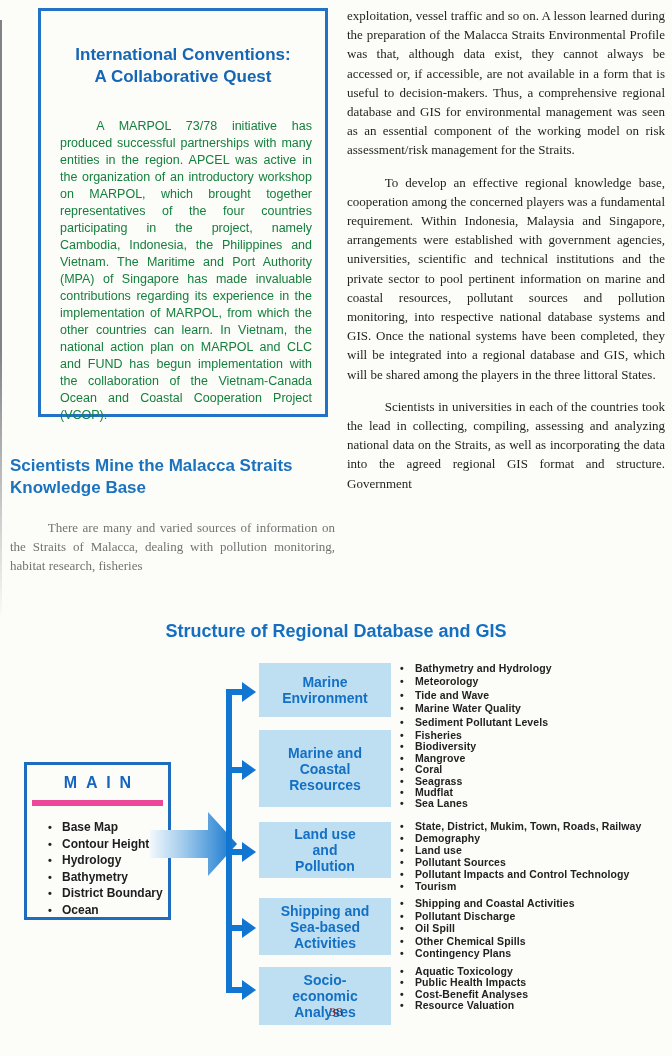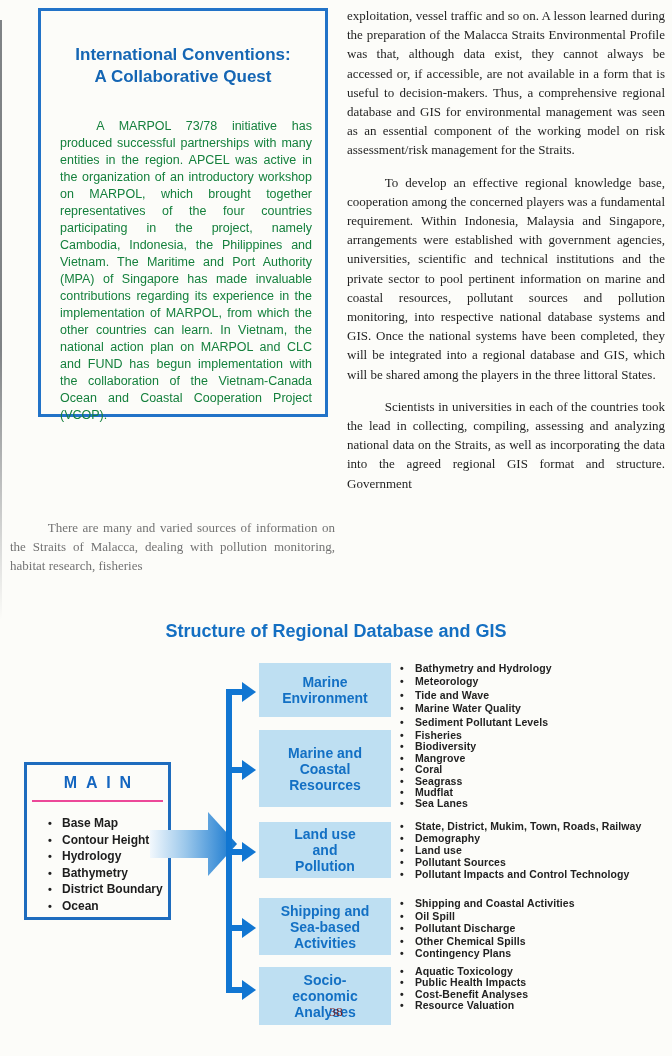--- a/index.html
+++ b/index.html
@@ -48,21 +48,21 @@
   .diagram-title {
     position:absolute; left:0; top:5px; width:672px; margin:0; text-align:center;
     font:bold 18px/22px "Liberation Sans", sans-serif; color:#146fc2;
   }
   .main-box {
     position:absolute; left:24px; top:147px; width:147px; height:158px;
     border:3px solid #1e6cbe; box-sizing:border-box; background:#fcfcf9;
   }
   .main-title {
     margin:9px 5px 0; padding-bottom:8px; text-align:center;
-    border-bottom:2px solid #ec4899;
+    border-bottom:6px solid #ec4899;
     font:bold 16px/18px "Liberation Sans", sans-serif;
     letter-spacing:.55em; text-indent:.55em; color:#1566c0;
   }
   .main-list { list-style:none; margin:13px 0 0; padding:0 4px 0 20px; }
   .main-list li {
     position:relative; padding-left:15px;
     font:600 12px/16.5px "Liberation Sans", sans-serif; color:#1d1d1d;
   }
   .main-list li::before { content:"•"; position:absolute; left:1px; font-size:11px; }
   .big-arrow { position:absolute; left:150px; top:196px; }
@@ -128,20 +128,21 @@
 
 <div class="page">
   <div class="scan-edge"></div>
 
   <section class="callout">
     <h2 class="callout-title">International Conventions:
 A Collaborative Quest</h2>
     <p class="callout-body">A MARPOL 73/78 initiative has produced successful partnerships with many entities in the region. APCEL was active in the organization of an introductory workshop on MARPOL, which brought together representatives of the four countries participating in the project, namely Cambodia, Indonesia, the Philippines and Vietnam. The Maritime and Port Authority (MPA) of Singapore has made invaluable contributions regarding its experience in the implementation of MARPOL, from which the other countries can learn. In Vietnam, the national action plan on MARPOL and CLC and FUND has begun implementation with the collaboration of the Vietnam-Canada Ocean and Coastal Cooperation Project (VCOP).</p>
   </section>
 
+  <h2 class="section-heading">Scientists Mine the Malacca Straits Knowledge Base</h2>
   <p class="left-para">There are many and varied sources of information on the Straits of Malacca, dealing with pollution monitoring, habitat research, fisheries</p>
 
   <div class="right-col">
       <p class="body-para">exploitation, vessel traffic and so on. A lesson learned during the preparation of the Malacca Straits Environmental Profile was that, although data exist, they cannot always be accessed or, if accessible, are not available in a form that is useful to decision-makers. Thus, a comprehensive regional database and GIS for environmental management was seen as an essential component of the working model on risk assessment/risk management for the Straits.</p>
       <p class="body-para">To develop an effective regional knowledge base, cooperation among the concerned players was a fundamental requirement. Within Indonesia, Malaysia and Singapore, arrangements were established with government agencies, universities, scientific and technical institutions and the private sector to pool pertinent information on marine and coastal resources, pollutant sources and pollution monitoring, into respective national database systems and GIS. Once the national systems have been completed, they will be integrated into a regional database and GIS, which will be shared among the players in the three littoral States.</p>
       <p class="body-para">Scientists in universities in each of the countries took the lead in collecting, compiling, assessing and analyzing national data on the Straits, as well as incorporating the data into the agreed regional GIS format and structure. Government</p>
     </div>
 
   <div class="diagram">
     <h3 class="diagram-title">Structure of Regional Database and GIS</h3>
@@ -213,34 +214,35 @@
           <div class="cat-label">Land use
 and
 Pollution</div>
         </div>
         <ul class="cat-list">
             <li>State, District, Mukim, Town, Roads, Railway</li>
             <li>Demography</li>
             <li>Land use</li>
             <li>Pollutant Sources</li>
             <li>Pollutant Impacts and Control Technology</li>
+            <li>Tourism</li>
           </ul>
       </div>
         <div class="cat">
         <div class="cat-arm"></div>
         <div class="cat-arrowhead"></div>
         <div class="cat-box">
           <div class="cat-label">Shipping and
 Sea-based
 Activities</div>
         </div>
         <ul class="cat-list">
             <li>Shipping and Coastal Activities</li>
+            <li>Pollutant Discharge</li>
             <li>Oil Spill</li>
-            <li>Pollutant Discharge</li>
             <li>Other Chemical Spills</li>
             <li>Contingency Plans</li>
           </ul>
       </div>
         <div class="cat">
         <div class="cat-arm"></div>
         <div class="cat-arrowhead"></div>
         <div class="cat-box">
           <div class="cat-label">Socio-
 economic

